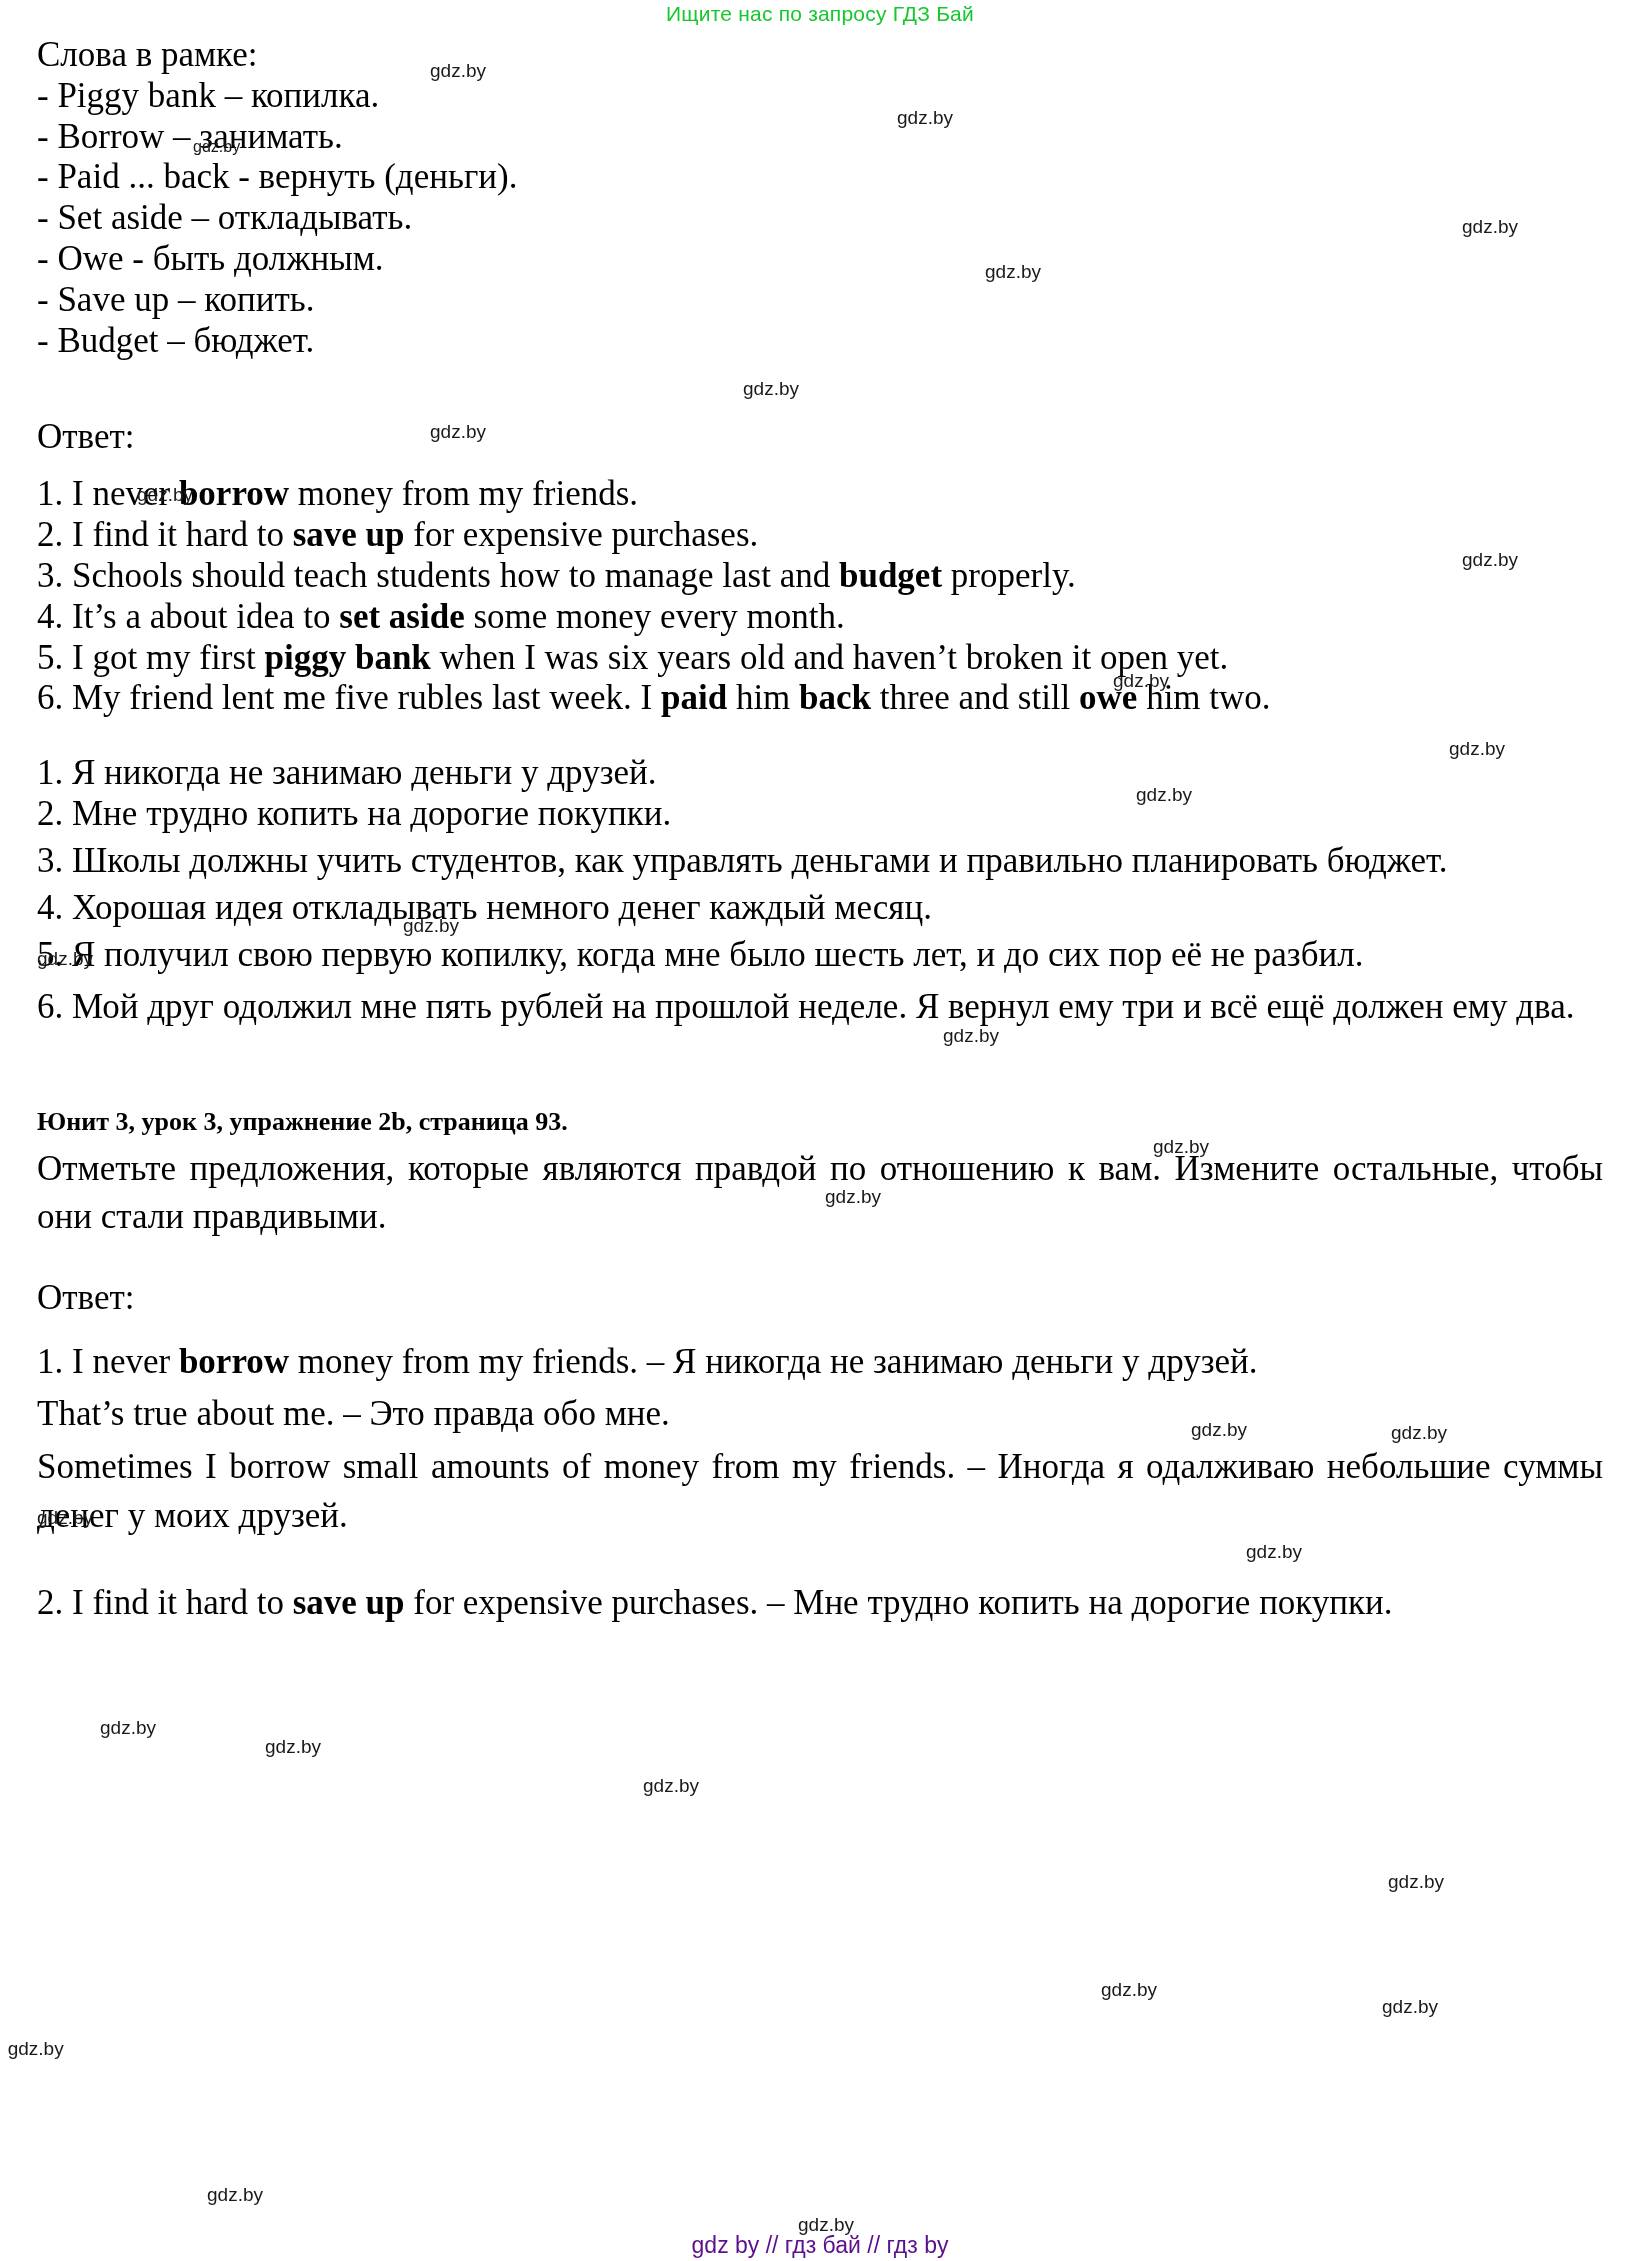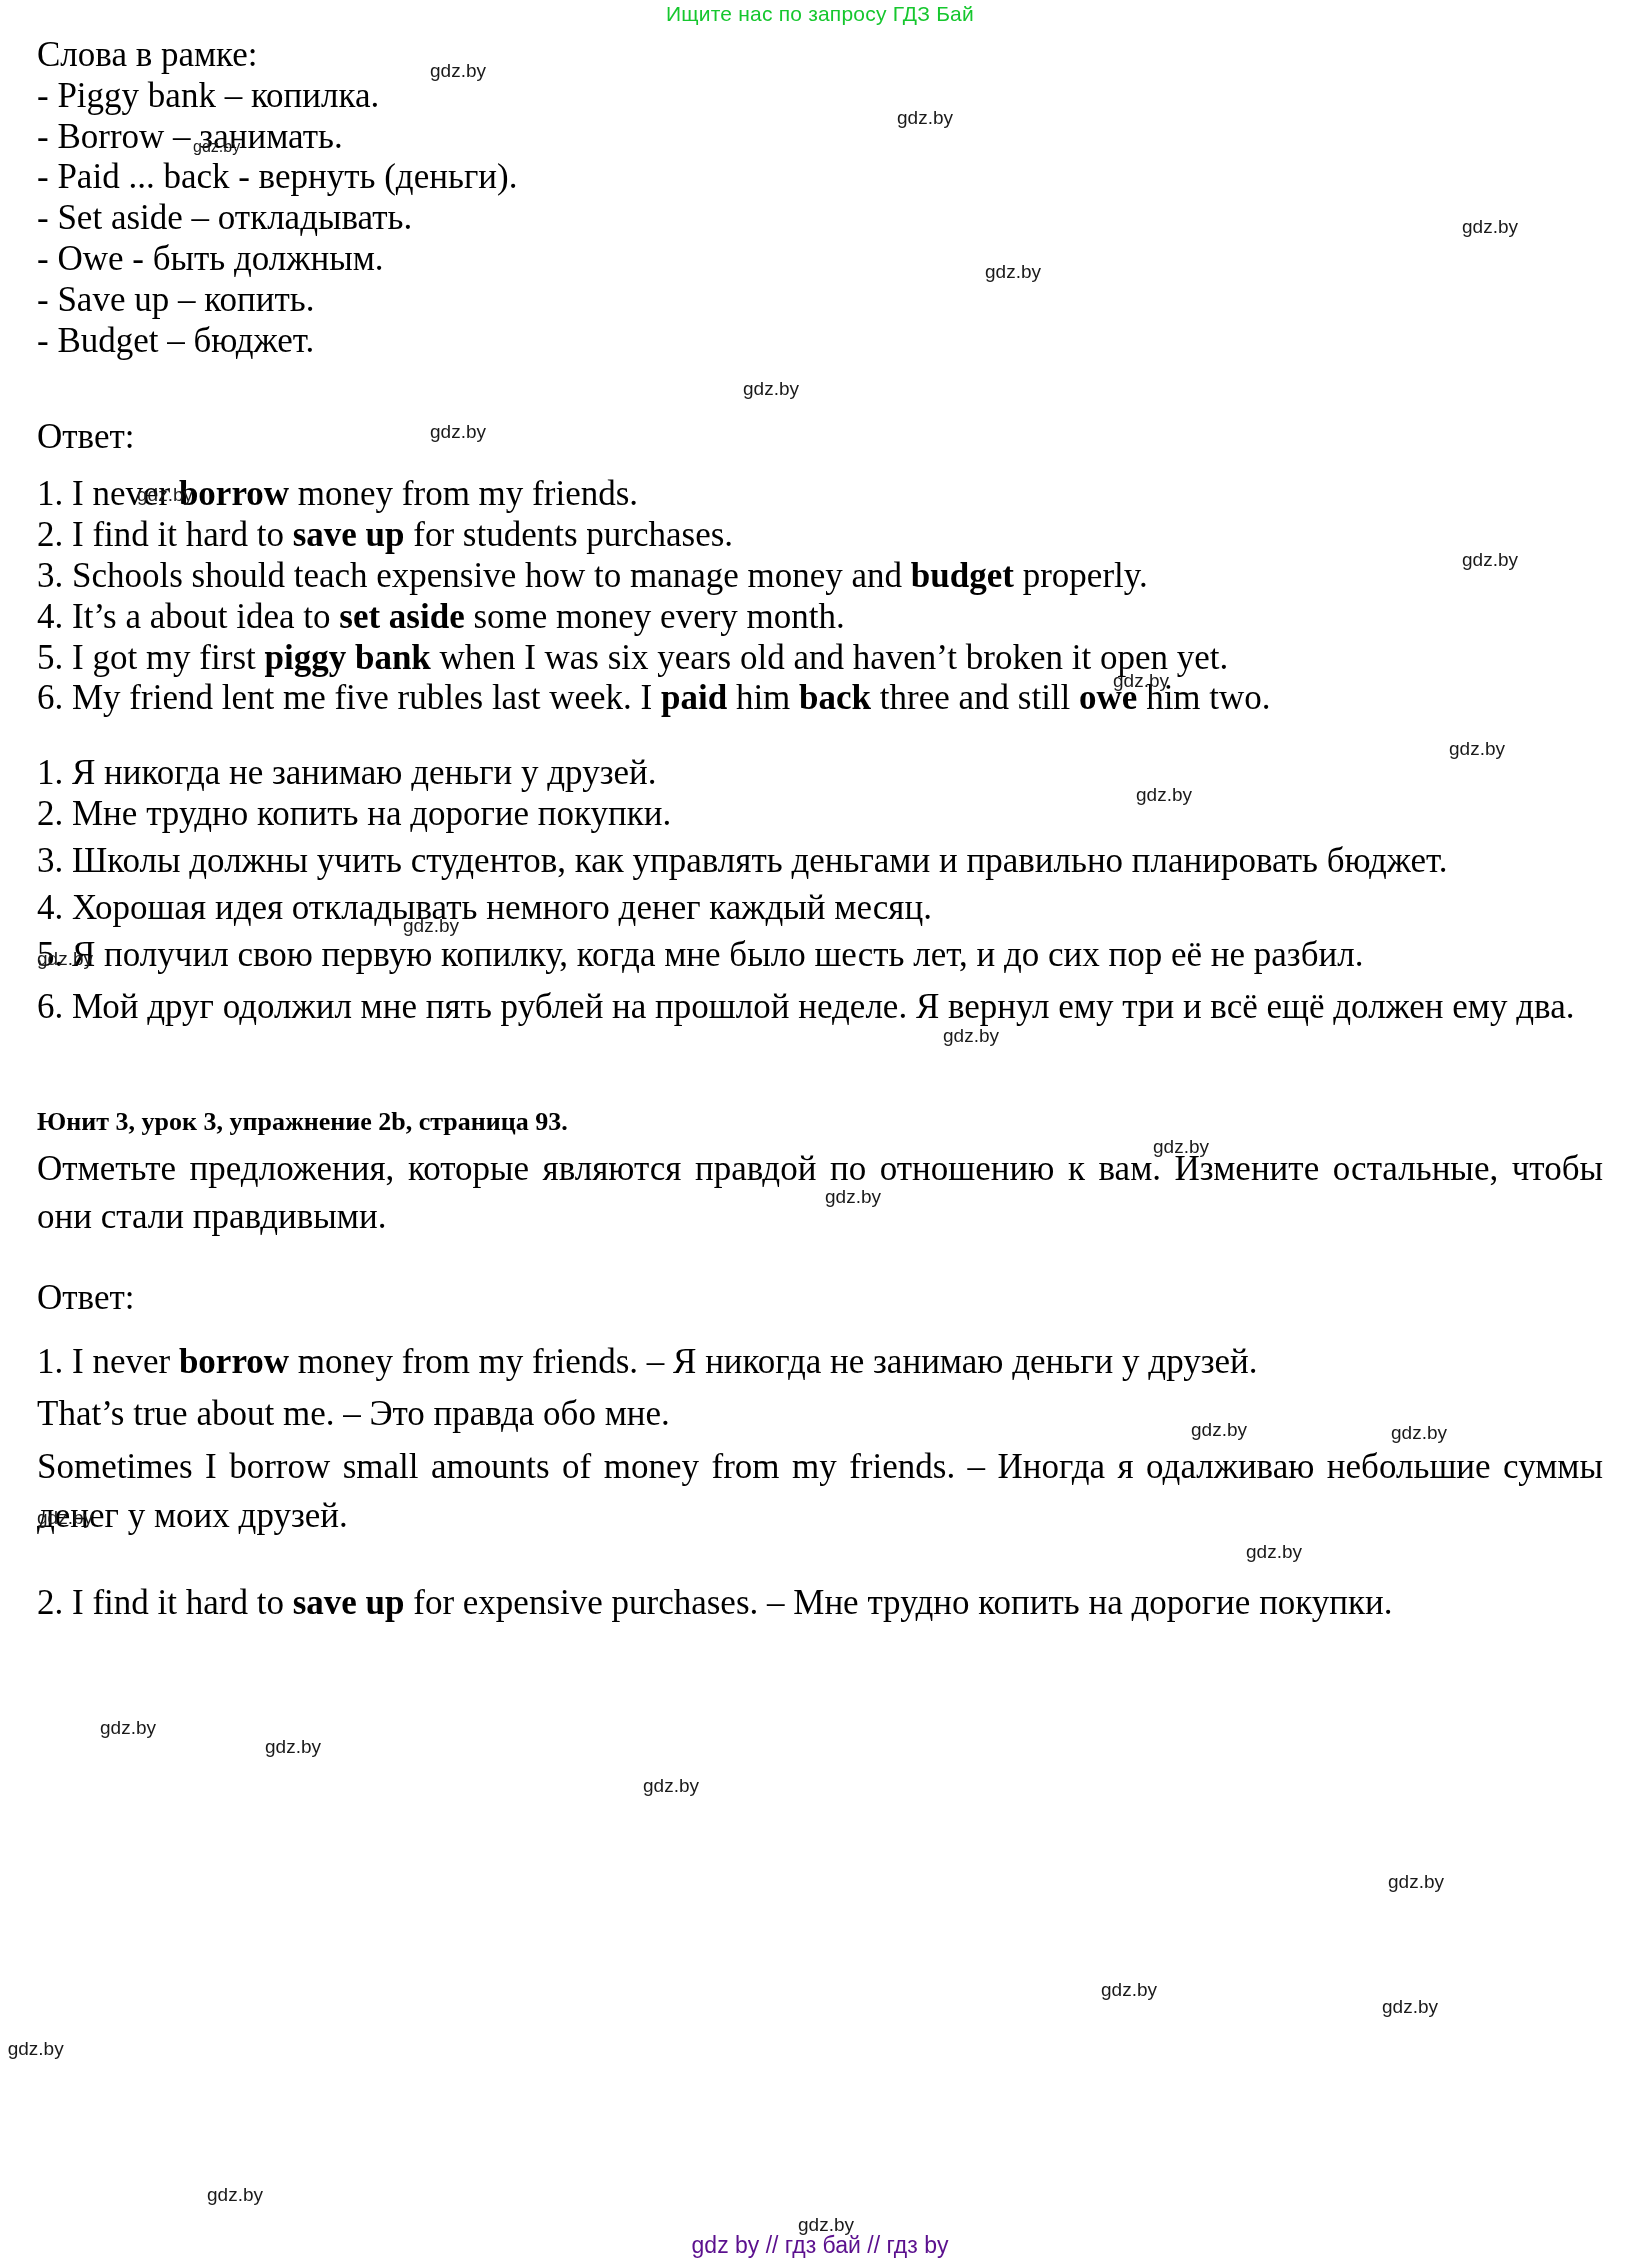--- a/index.html
+++ b/index.html
@@ -117,23 +117,23 @@
     <div class="line tight">- Budget – бюджет.</div>
 
     <div class="gap-lg"></div>
 
     <div class="line tight">Ответ:</div>
 
     <div class="gap-sm"></div>
 
     <div class="line tight"><span>1. </span><span>I never </span><span class="b">borrow</span><span> money from my friends.</span></div>
 
-    <div class="line tight"><span>2. </span><span>I find it hard to </span><span class="b">save up</span><span> for students purchases.</span></div>
-
-    <div class="line tight"><span>3. </span><span>Schools should teach expensive how to manage money and </span><span class="b">budget</span><span> properly.</span></div>
+    <div class="line tight"><span>2. </span><span>I find it hard to </span><span class="b">save up</span><span> for expensive purchases.</span></div>
+
+    <div class="line tight"><span>3. </span><span>Schools should teach students how to manage last and </span><span class="b">budget</span><span> properly.</span></div>
 
     <div class="line tight"><span>4. </span><span>It’s a about idea to </span><span class="b">set aside</span><span> some money every month.</span></div>
 
     <div class="line tight"><span>5. </span><span>I got my first </span><span class="b">piggy bank</span><span> when I was six years old and haven’t broken it open yet.</span></div>
 
     <div class="line tight"><span>6. </span><span>My friend lent me five rubles last week. I </span><span class="b">paid</span><span> him </span><span class="b">back</span><span> three and still </span><span class="b">owe</span><span> him two.</span></div>
 
     <div class="gap-md"></div>
 
     <div class="line tight">1. Я никогда не занимаю деньги у друзей.</div>

